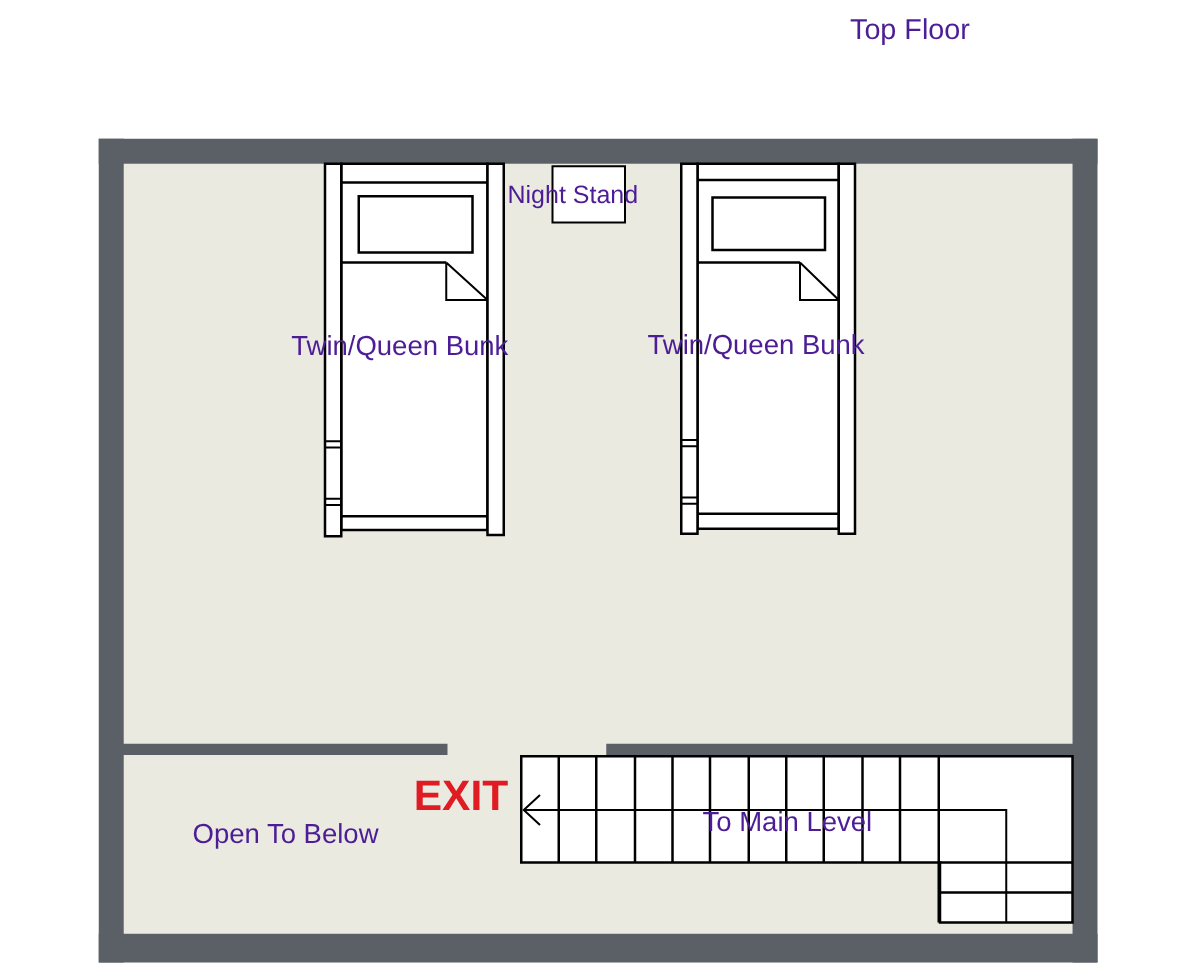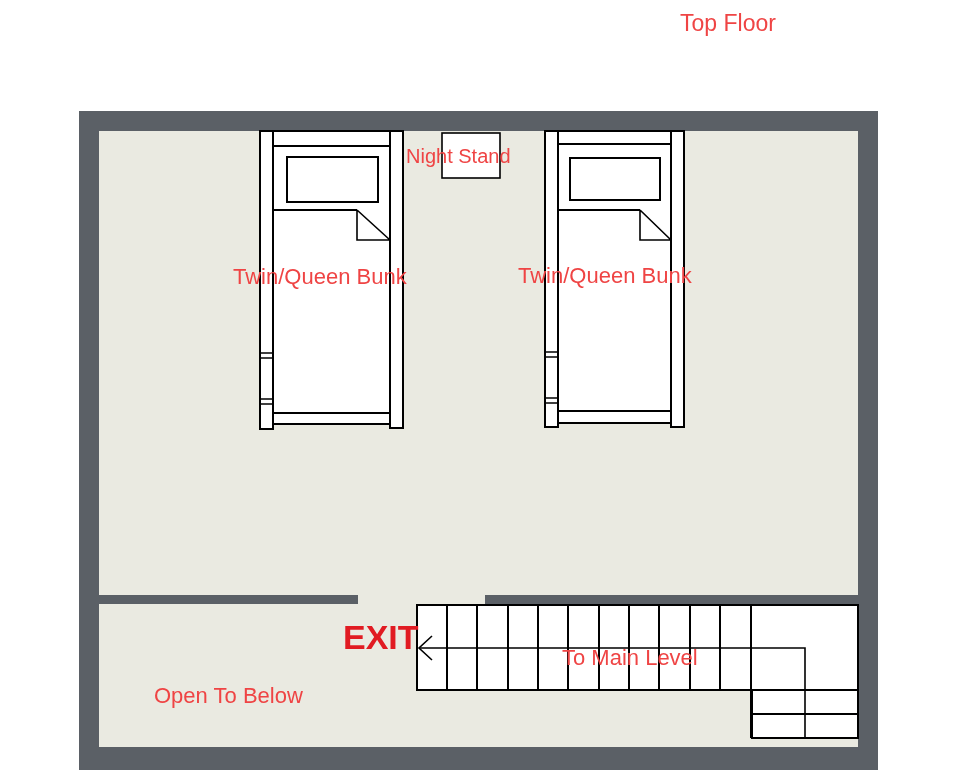--- a/index.html
+++ b/index.html
@@ -1,29 +1,29 @@
 <!DOCTYPE html>
 <html style="--wall: #5b6066; --floor: #eaeae1; --red: #e11b22; --line: #000000; --fixture: #ffffff;"><head>
 <meta charset="utf-8">
 <style>
   html,body{margin:0;padding:0;background:#ffffff;}
   #stage{
     position:relative;width:961px;height:772px;background:#ffffff;
     font-family:"Liberation Sans", sans-serif;overflow:hidden;
   }
-  .lbl{position:absolute;color:#ef4444;white-space:nowrap;line-height:1.1;}
+  .lbl{position:absolute;color:#4c1d95;white-space:nowrap;line-height:1.1;}
   .wall{position:absolute;background:var(--wall);}
   .floor{position:absolute;background:var(--floor);}
   #plan-title{left:84px;top:72px;font-size:37px;letter-spacing:-1px;color:var(--red);}
   #top-floor{left:680px;top:11px;font-size:23px;}
   #night-stand{left:406px;top:145px;font-size:20px;}
   #bunk-left{left:233px;top:265px;font-size:22px;}
   #bunk-right{left:518px;top:264px;font-size:22px;}
-  #exit{left:331px;top:619px;font-size:34px;font-weight:600;color:var(--red);margin-left:12px;}
-  #open-below{left:154px;top:684px;font-size:22px;}
+  #exit{left:331px;top:619px;font-size:34px;font-weight:600;color:var(--red);}
+  #open-below{left:154px;top:655px;font-size:22px;}
   #to-main{left:562px;top:646px;font-size:22px;text-align:right;}
   svg{position:absolute;left:0;top:0;}
   .fixture{fill:#ffffff;stroke:#000;stroke-width:2;}
   .ln{stroke:#000;stroke-width:2;fill:none;}
   .thin{stroke:#000;stroke-width:1.6;fill:none;}
 </style>
 </head>
 <body>
 
 <div id="stage">

